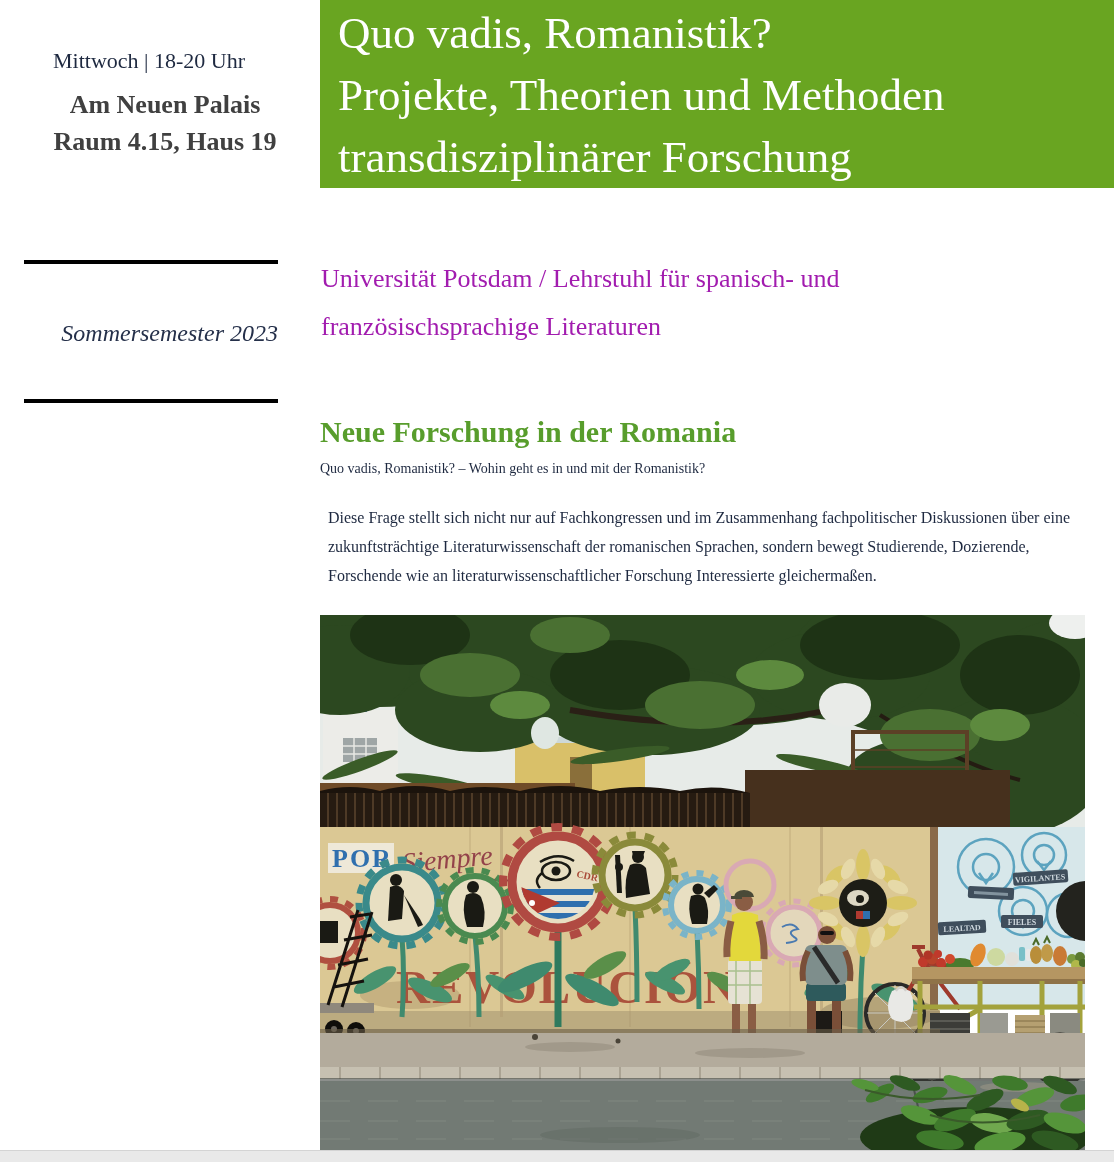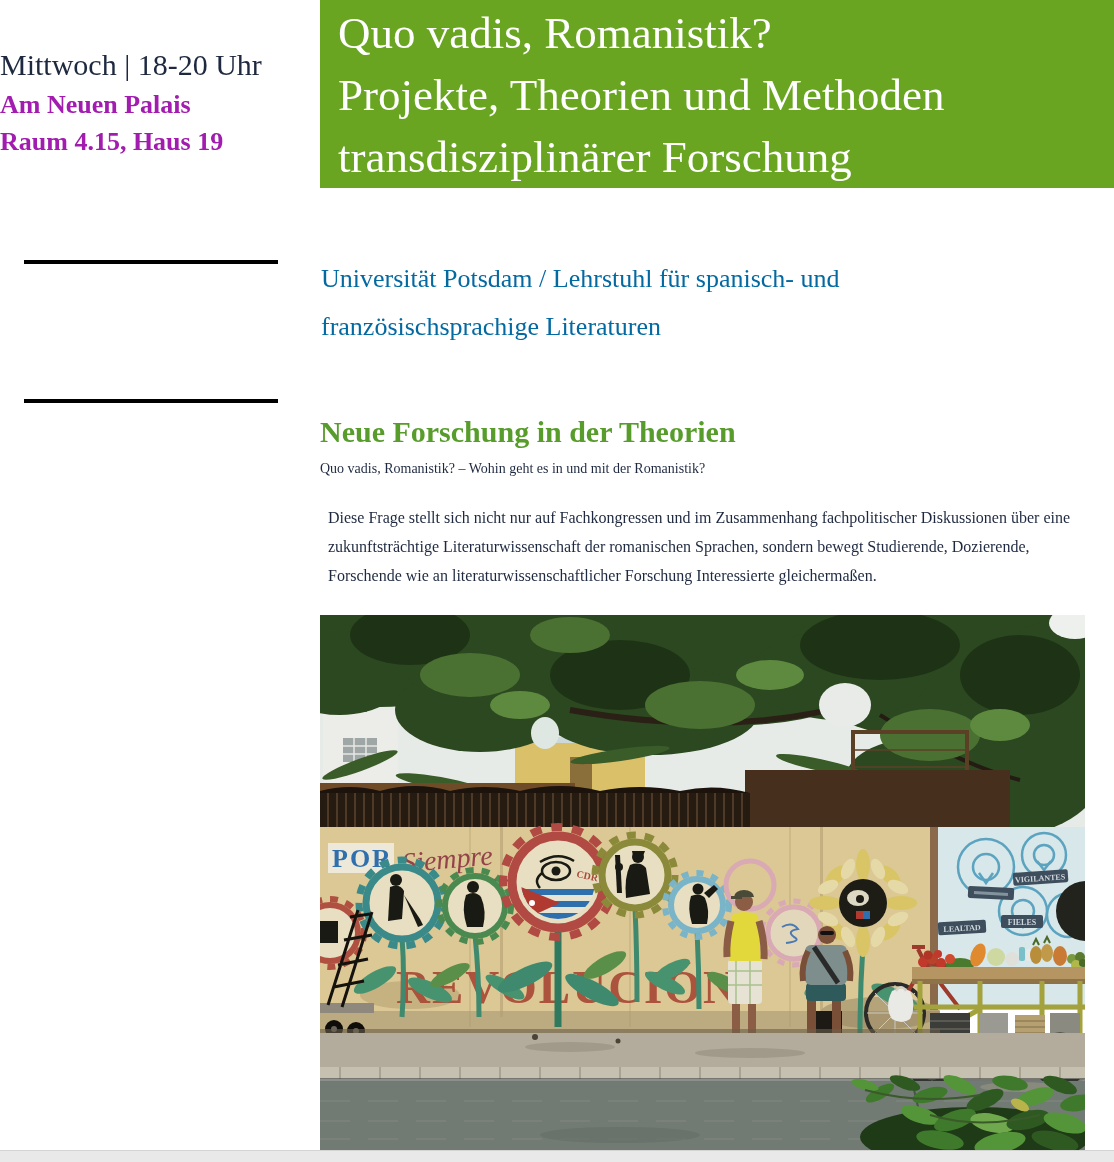--- a/index.html
+++ b/index.html
@@ -1,34 +1,34 @@
 <!DOCTYPE html>
 <html><head>
 <meta charset="utf-8">
 <style>
   html,body{margin:0;padding:0;background:#ffffff;}
   .page{position:relative;width:1114px;height:1162px;background:#ffffff;overflow:hidden;
         font-family:"Liberation Serif","DejaVu Serif",serif;}
   
-  .schedule{position:absolute;top:48px;left:0;width:298px;text-align:left;
-            font-size:30px;color:#1e2940;white-space:nowrap;}
-  .loc{position:absolute;left:0;width:298px;text-align:left;font-weight:bold;
-       color:#a21caf;font-size:26px;white-space:nowrap;}
+  .schedule{position:absolute;top:48px;left:0;width:298px;text-align:center;
+            font-size:22px;color:#1e2940;white-space:nowrap;}
+  .loc{position:absolute;left:16px;width:298px;text-align:center;font-weight:bold;
+       color:#404040;font-size:26px;white-space:nowrap;}
   .loc1{top:90px;} .loc2{top:127px;}
   .rule{position:absolute;left:24px;width:254px;height:4px;background:#000;}
   .rule-top{top:260px;} .rule-bottom{top:399px;}
   .series{position:absolute;left:0;width:278px;text-align:right;font-style:italic;
           font-size:24px;color:#25304a;white-space:nowrap;}
   .series1{top:284px;} .series2{top:320px;}
   
   .banner{position:absolute;left:320px;top:0;width:776px;height:186px;background:#69a521;
           color:#ffffff;font-size:45px;line-height:62px;padding:2px 9px 0 18px;}
   .banner div{white-space:nowrap;}
   
-  .affil{position:absolute;left:321px;font-size:26px;color:#0369a1;white-space:nowrap;}
+  .affil{position:absolute;left:321px;font-size:26px;color:#a21caf;white-space:nowrap;}
   .affil1{top:264px;} .affil2{top:312px;}
   .heading{position:absolute;left:320px;top:390px;font-size:30px;font-weight:bold;
            color:#589d2c;white-space:nowrap;}
   .lead{position:absolute;left:320px;top:447px;font-size:14px;color:#1e2940;white-space:nowrap;}
   .para{position:absolute;left:328px;top:488px;width:772px;font-size:16px;
         line-height:28.8px;color:#1e2940;}
   
   .photo{position:absolute;left:320px;top:615px;width:765px;height:535px;}
   .photo svg{display:block;}
   
@@ -38,32 +38,33 @@
 </style>
 </head>
 <body>
 
 <div class="page">
 
   <div class="schedule">Mittwoch | 18-20 Uhr</div>
   <div class="loc loc1">Am Neuen Palais</div>
   <div class="loc loc2">Raum 4.15, Haus 19</div>
   <div class="rule rule-top"></div>
+  <div class="series series2">Sommersemester 2023</div>
   <div class="rule rule-bottom"></div>
 
   <header class="banner">
     <div>Quo vadis, Romanistik?</div>
     <div>Projekte, Theorien und Methoden</div>
     <div>transdisziplinärer Forschung</div>
   </header>
 
   <div class="affil affil1">Universität Potsdam / Lehrstuhl für spanisch- und</div>
   <div class="affil affil2">französischsprachige Literaturen</div>
 
-  <h2 class="heading">Neue Forschung in der Theorien</h2>
+  <h2 class="heading">Neue Forschung in der Romania</h2>
   <p class="lead">Quo vadis, Romanistik? – Wohin geht es in und mit der Romanistik?</p>
   <p class="para">Diese Frage stellt sich nicht nur auf Fachkongressen und im Zusammenhang fachpolitischer Diskussionen über eine zukunftsträchtige Literaturwissenschaft der romanischen Sprachen, sondern bewegt Studierende, Dozierende, Forschende wie an literaturwissenschaftlicher Forschung Interessierte gleichermaßen.</p>
 
   <figure class="photo" style="margin:0">
   <svg width="765" height="535" viewBox="0 0 765 535" xmlns="http://www.w3.org/2000/svg">
 
     <rect x="0" y="0" width="765" height="250" fill="#e7ebe8"></rect>
 
     <g>
       <rect x="3" y="95" width="75" height="120" fill="#ecece8"></rect>

